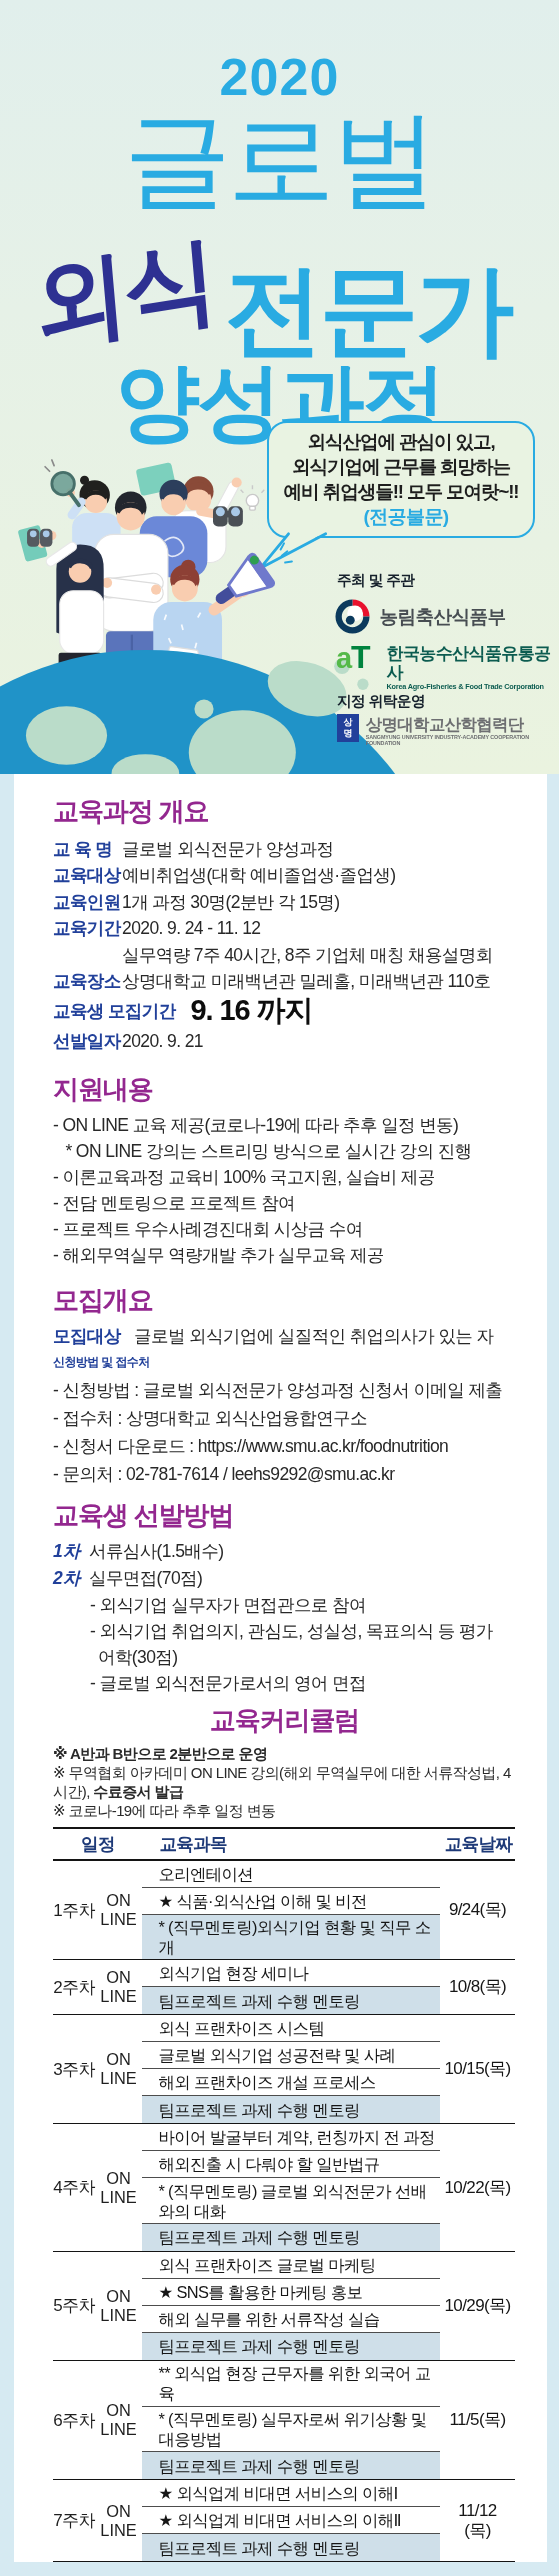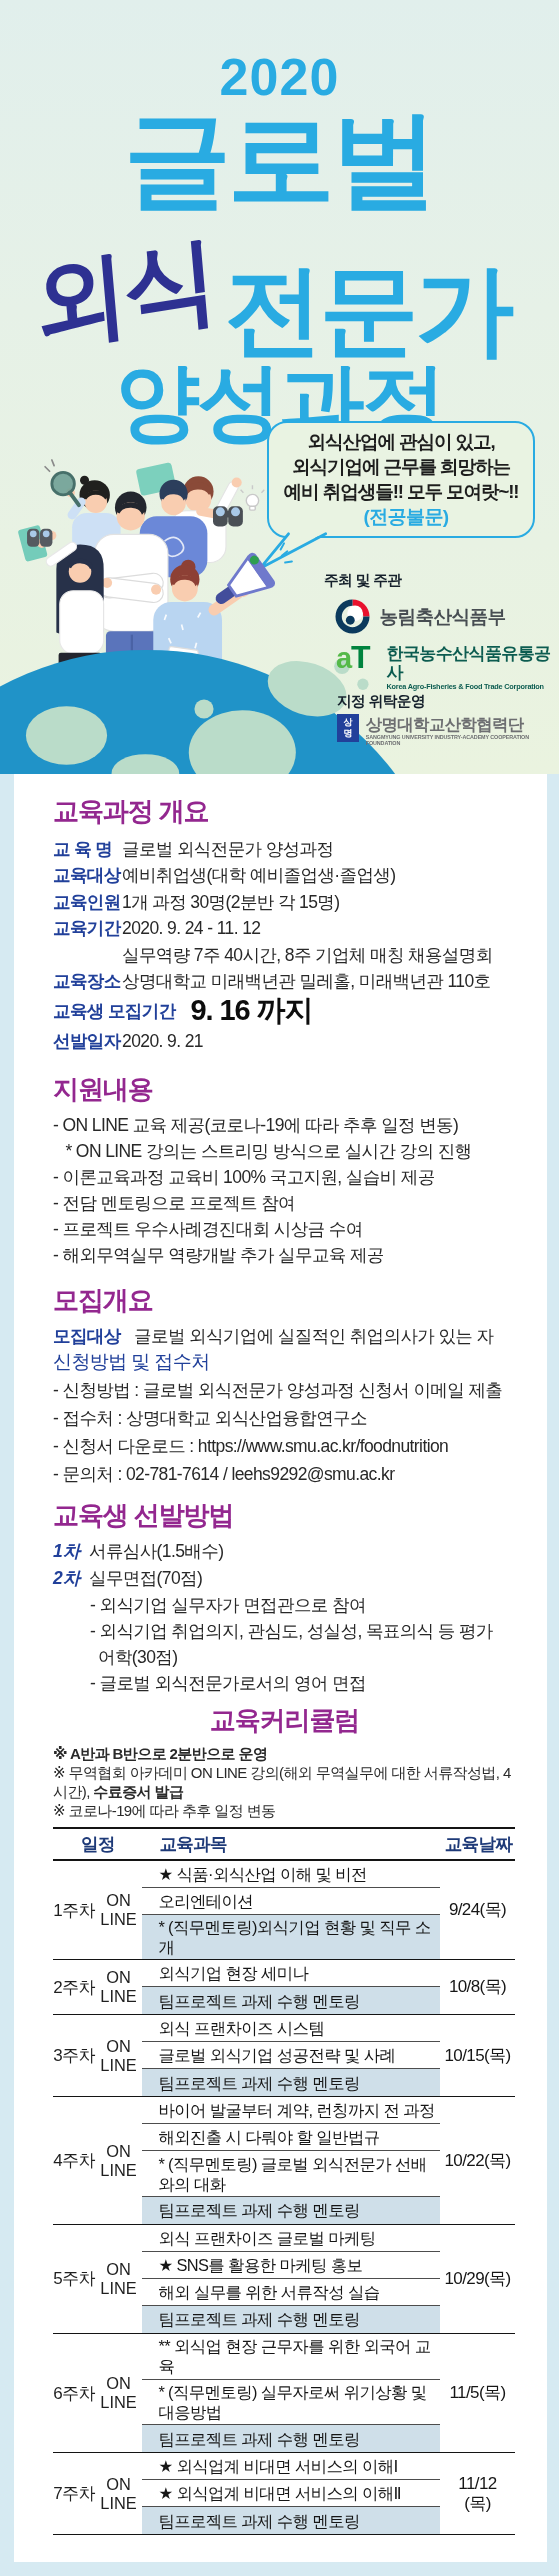--- a/index.html
+++ b/index.html
@@ -6,36 +6,36 @@
   body{
     position:relative;width:559px;height:2576px;background:#d6eaf2;
     font-family:"Liberation Sans","DejaVu Sans",sans-serif;overflow:hidden;
   }
   
   .header{position:absolute;left:0;top:0;width:559px;height:774px;overflow:hidden;
     background:linear-gradient(180deg,#e1efec 0%,#e6f1e7 40%,#eaf3df 100%);}
   .t-year{position:absolute;left:0;top:47px;width:100%;text-align:center;
     font-size:52px;font-weight:900;color:#29abe2;letter-spacing:1.1px;}
   .t-global{position:absolute;left:0;top:99px;width:100%;text-align:center;
-    font-size:107px;line-height:121px;font-weight:700;color:#29abe2;letter-spacing:-3.4px;}
+    font-size:107px;line-height:121px;font-weight:400;color:#29abe2;letter-spacing:-3.4px;}
   .t-oesik{position:absolute;left:33px;top:230px;font-size:95px;font-weight:900;
     color:#2e3192;transform:rotate(-9deg) skewX(-4deg);letter-spacing:-4.5px;}
   .t-expert{position:absolute;left:224px;top:245px;font-size:99px;font-weight:900;
     color:#29abe2;letter-spacing:-3.4px;}
   .t-course{position:absolute;left:0;top:345px;width:100%;text-align:center;
     font-size:85px;font-weight:900;color:#29abe2;letter-spacing:-2.8px;}
   
   .bubble{position:absolute;left:267px;top:421px;width:268px;height:117px;box-sizing:border-box;
     border:2.8px solid #29abe2;border-radius:20px;background:#e9f3e2;text-align:center;
     padding-top:6.2px;z-index:1;}
   .bubble .line{font-size:18.6px;line-height:25px;color:#1d1d1d;font-weight:600;letter-spacing:-1.1px;}
   .bubble .note{font-size:19px;line-height:26px;color:#29abe2;font-weight:800;letter-spacing:-0.6px;padding-left:10px;}
   .illu{position:absolute;left:0;top:0;width:559px;height:774px;z-index:2;pointer-events:none;}
   
-  .hosts-label{position:absolute;left:324px;top:571px;font-size:14.7px;font-weight:800;color:#15202b;letter-spacing:-0.6px;z-index:3;text-align:right;}
+  .hosts-label{position:absolute;left:337px;top:571px;font-size:14.7px;font-weight:800;color:#15202b;letter-spacing:-0.6px;z-index:3;text-align:right;}
   .mafra-row{position:absolute;left:334px;top:598px;display:flex;align-items:center;gap:8.5px;z-index:3;}
   .mafra-text{font-size:18.6px;font-weight:700;color:#474d52;letter-spacing:-0.6px;}
   .at-row{position:absolute;left:336px;top:643px;display:flex;align-items:flex-start;gap:17px;z-index:3;}
   .at-mark{font-weight:900;line-height:29px;letter-spacing:-1.1px;}
   .at-a{font-size:29px;color:#54b948;}
   .at-t{font-size:32px;color:#00833e;}
   .at-kr{font-size:17px;font-weight:800;color:#0c5c50;letter-spacing:-0.6px;line-height:19px;margin-top:1.1px;}
   .at-en{font-size:7.3px;font-weight:700;color:#0c5c50;letter-spacing:-0.2px;}
   .op-label{position:absolute;left:337px;top:692px;font-size:14.7px;font-weight:800;color:#15202b;letter-spacing:-0.6px;z-index:3;}
   .smu-row{position:absolute;left:337px;top:714px;display:flex;align-items:flex-start;gap:6.8px;z-index:3;}
@@ -51,21 +51,21 @@
   .ov-label{width:69px;flex:none;color:#21409a;font-weight:800;}
   .ov-value{color:#282828;}
   .ov-sub{padding-left:69px;line-height:26.5px;font-size:17.5px;color:#282828;letter-spacing:-0.6px;}
   .big-row{display:flex;align-items:center;height:33px;}
   .big-label{font-size:17.5px;font-weight:800;color:#21409a;letter-spacing:-0.6px;margin-right:15px;}
   .big-value{font-size:29px;font-weight:900;color:#0d0d0d;letter-spacing:-1.1px;}
   .b{font-size:17.5px;line-height:26px;color:#282828;letter-spacing:-0.6px;}
   .b.indent{padding-left:12.4px;}
   .r-target{line-height:26.5px;font-size:17.5px;letter-spacing:-0.6px;color:#282828;}
   .r-target .lbl{color:#21409a;font-weight:800;margin-right:13.5px;}
-  .r-method{font-size:19px;line-height:26.5px;font-weight:400;color:#21409a;letter-spacing:-0.6px;}
+  .r-method{font-size:12px;line-height:26.5px;font-weight:700;color:#21409a;letter-spacing:-0.6px;}
   .r-item{font-size:17.5px;line-height:28px;color:#282828;letter-spacing:-0.6px;}
   .round{display:flex;line-height:27px;}
   .round-num{width:36px;flex:none;font-size:17.5px;font-weight:800;color:#21409a;font-style:italic;}
   .round-text{font-size:17.5px;color:#282828;letter-spacing:-0.6px;}
   .round-sub{padding-left:37px;font-size:17.5px;line-height:26px;color:#282828;letter-spacing:-0.6px;}
   .round-sub.nodash{padding-left:45px;}
   .note{font-size:15px;line-height:19px;color:#2a2a2a;letter-spacing:-0.6px;}
   .note b{font-weight:800;}
   .note.strong{font-weight:800;}
   
@@ -342,41 +342,42 @@
     <div class="thead">
       <div class="th-sched">일정</div>
       <div class="th-subj">교육과목</div>
       <div class="th-date">교육날짜</div>
     </div>
     <div>
         <div class="cgroup">
           <div class="c-week">1주차</div>
           <div class="c-online">ON LINE</div>
           <div class="c-subjects">
+            <div class="subj">오리엔테이션</div>
             <div class="subj">★ 식품·외식산업 이해 및 비전</div>
-            <div class="subj">오리엔테이션</div>
             <div class="subj hl">* (직무멘토링)외식기업 현황 및 직무 소개</div>
           </div>
           <div class="c-date">9/24(목)</div>
         </div>
         <div class="cgroup">
           <div class="c-week">2주차</div>
           <div class="c-online">ON LINE</div>
           <div class="c-subjects">
             <div class="subj">외식기업 현장 세미나</div>
             <div class="subj hl">팀프로젝트 과제 수행 멘토링</div>
           </div>
           <div class="c-date">10/8(목)</div>
         </div>
         <div class="cgroup">
           <div class="c-week">3주차</div>
           <div class="c-online">ON LINE</div>
           <div class="c-subjects">
             <div class="subj">외식 프랜차이즈 시스템</div>
             <div class="subj">글로벌 외식기업 성공전략 및 사례</div>
+            <div class="subj">해외 프랜차이즈 개설 프로세스</div>
             <div class="subj hl">팀프로젝트 과제 수행 멘토링</div>
           </div>
           <div class="c-date">10/15(목)</div>
         </div>
         <div class="cgroup">
           <div class="c-week">4주차</div>
           <div class="c-online">ON LINE</div>
           <div class="c-subjects">
             <div class="subj">바이어 발굴부터 계약, 런칭까지 전 과정</div>
             <div class="subj">해외진출 시 다뤄야 할 일반법규</div>

